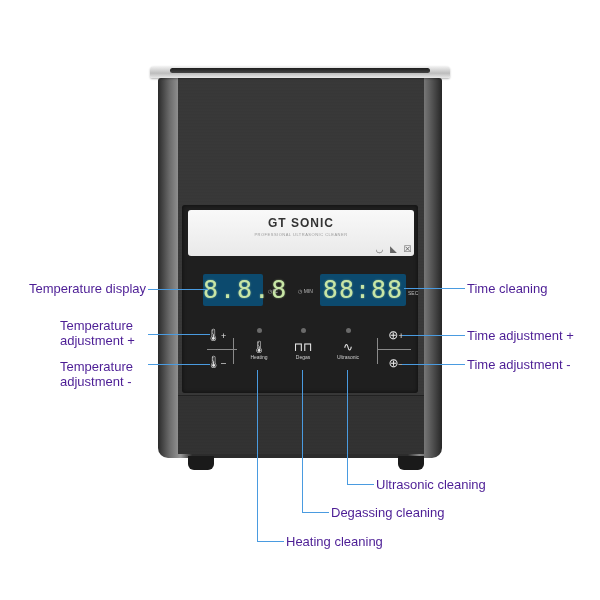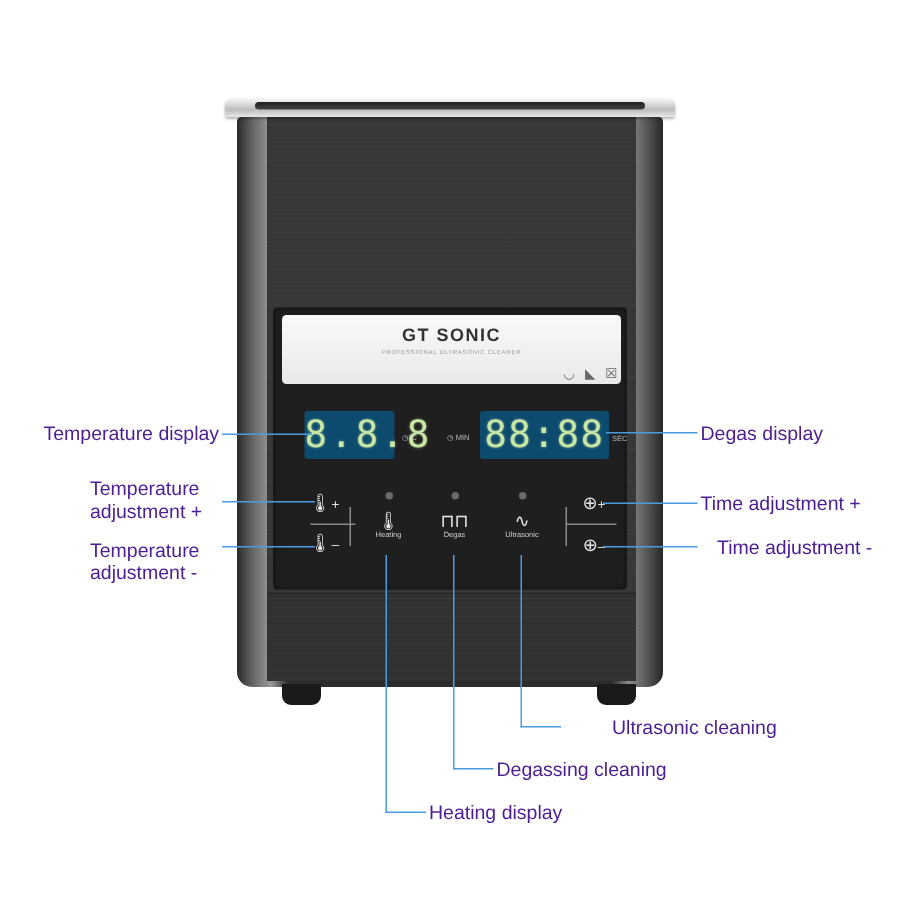--- a/index.html
+++ b/index.html
@@ -167,18 +167,18 @@
 
 <div class="abs callout" style="left:29px; top:281px;">Temperature display</div>
 <div class="abs callout right-align" style="left:60px; top:318px; width:84px;">
   <div>Temperature</div>
   <div>adjustment +</div>
 </div>
 <div class="abs callout right-align" style="left:60px; top:359px; width:84px;">
   <div>Temperature</div>
   <div>adjustment -</div>
 </div>
-<div class="abs callout" style="left:467px; top:281px;">Degas display</div>
+<div class="abs callout" style="left:467px; top:281px;">Time cleaning</div>
 <div class="abs callout" style="left:467px; top:328px;">Time adjustment +</div>
-<div class="abs callout" style="left:467px; top:357px;margin-left:11px;">Time adjustment -</div>
-<div class="abs callout" style="left:376px; top:477px;margin-left:32px;">Ultrasonic cleaning</div>
+<div class="abs callout" style="left:467px; top:357px;">Time adjustment -</div>
+<div class="abs callout" style="left:376px; top:477px;">Ultrasonic cleaning</div>
 <div class="abs callout" style="left:331px; top:505px;">Degassing cleaning</div>
-<div class="abs callout" style="left:286px; top:534px;">Heating display</div>
+<div class="abs callout" style="left:286px; top:534px;">Heating cleaning</div>
 
 </body></html>

